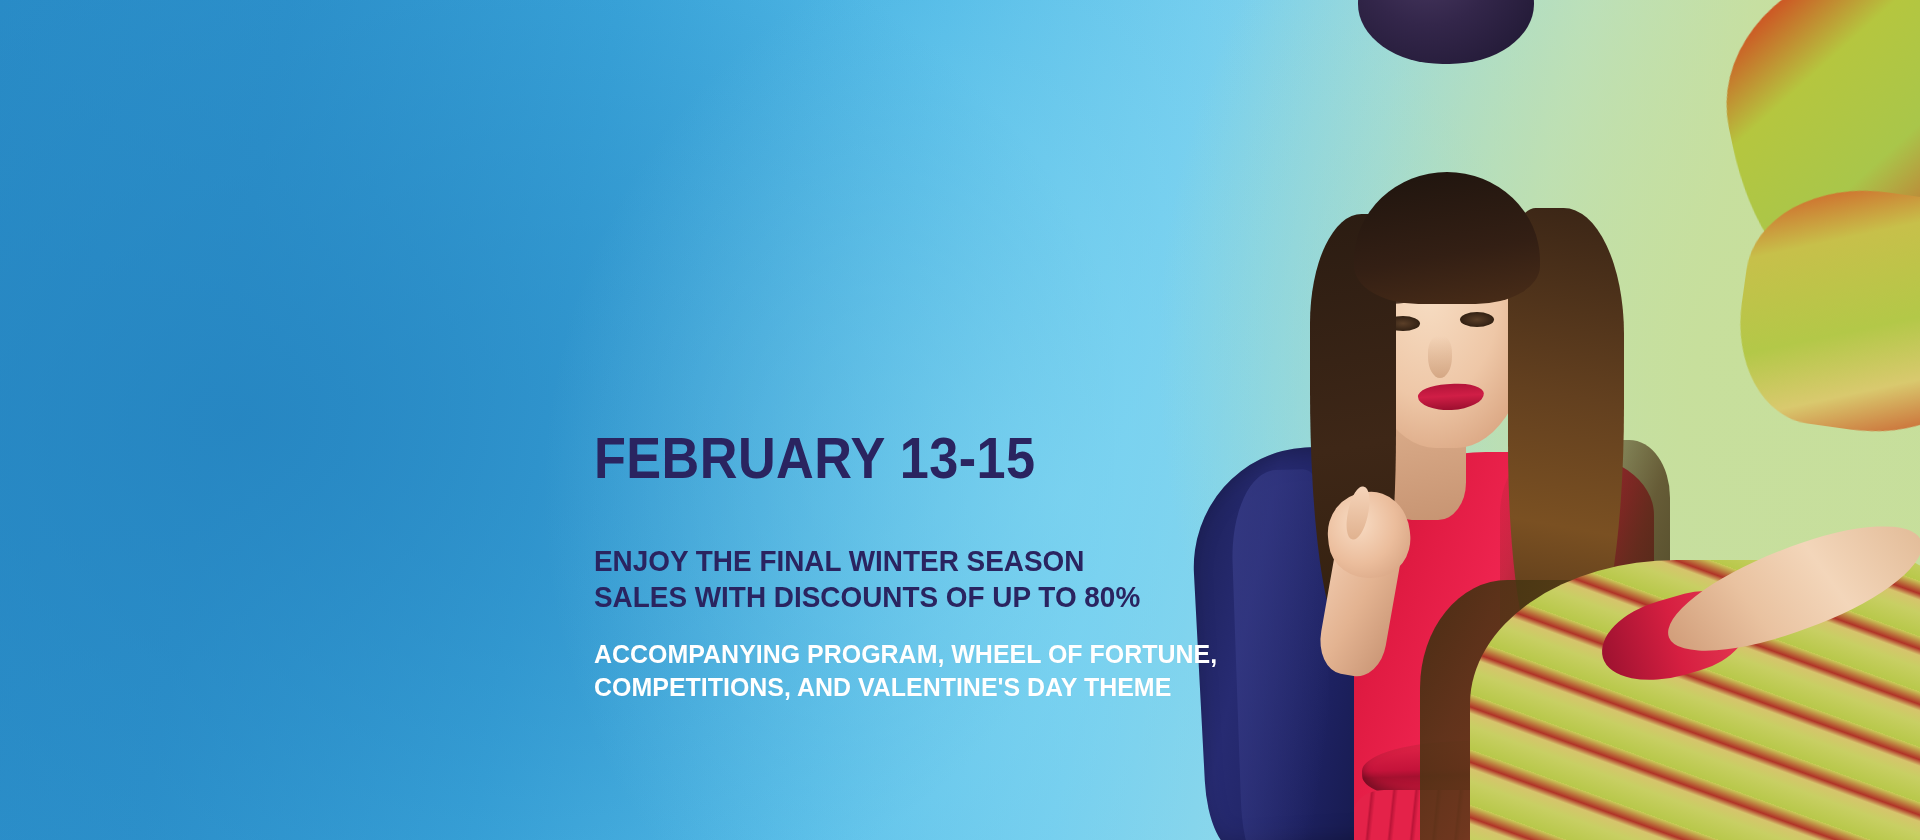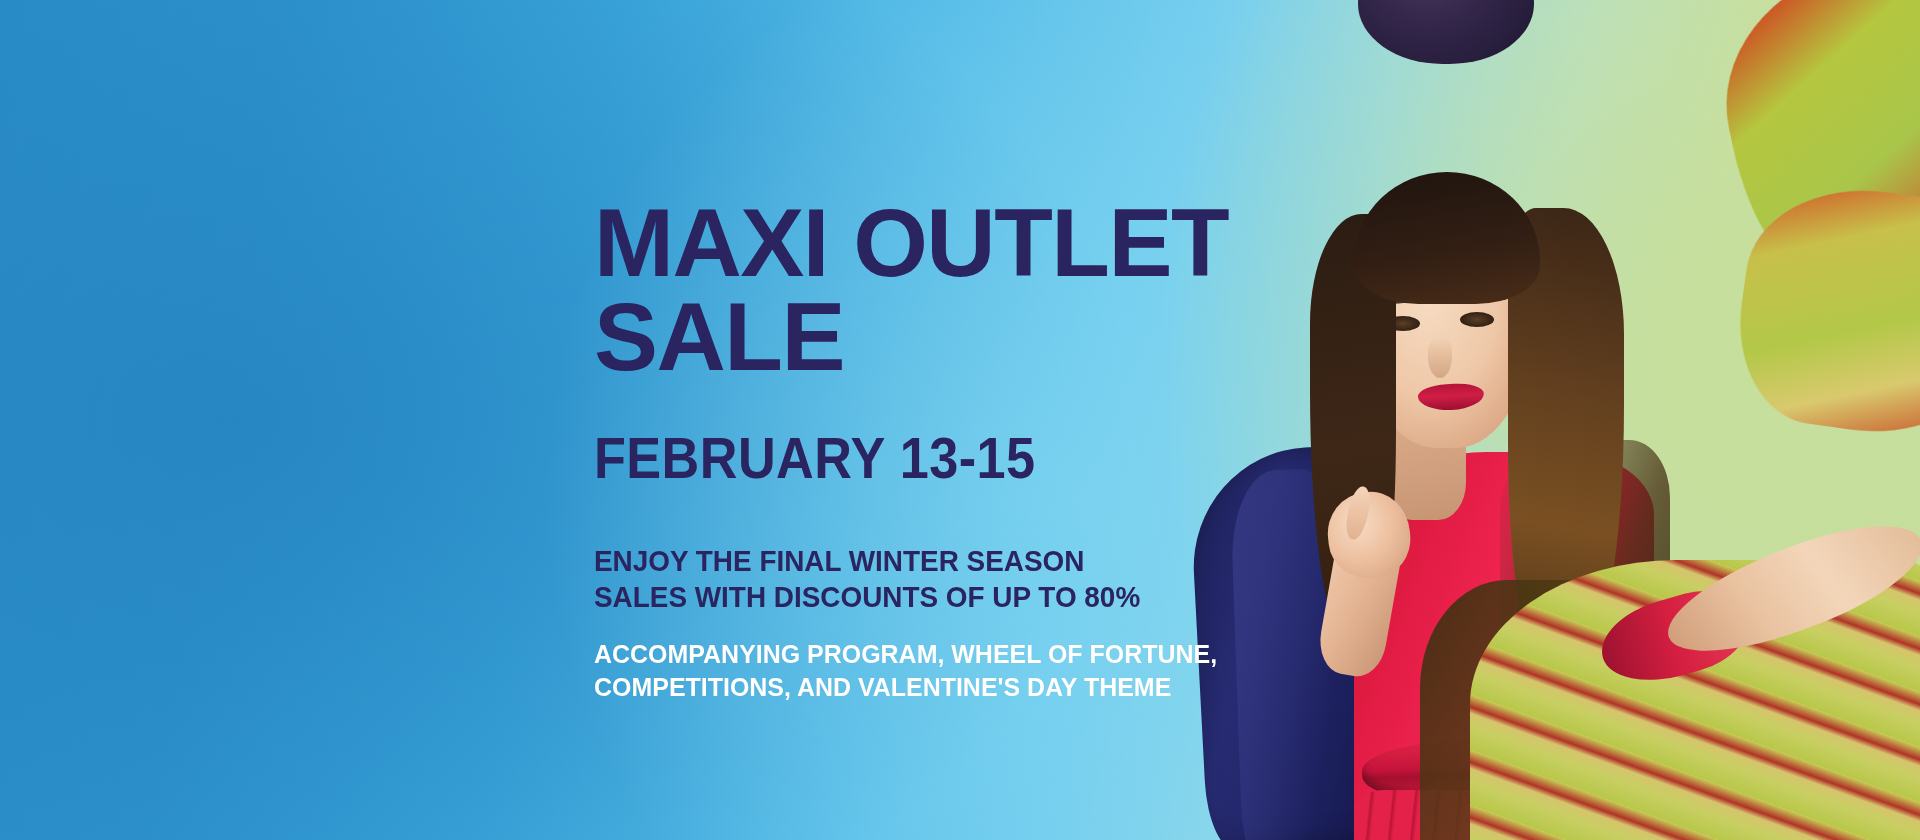--- a/index.html
+++ b/index.html
@@ -350,22 +350,20 @@
   </div>
 
   <div class="scarf-a"></div>
   <div class="scarf-b"></div>
   <div class="scarf-dark"></div>
   <div class="scarf-skirt"></div>
   <div class="arm-sleeve"></div>
   <div class="arm-raised"></div>
 
   <div class="copy">
-    <div class="headline">MAXI OUTLET
-SALE</div>
     <div class="date">FEBRUARY 13-15</div>
     <div class="lead">ENJOY THE FINAL WINTER SEASON
 SALES WITH DISCOUNTS OF UP TO 80%</div>
     <div class="sub">ACCOMPANYING PROGRAM, WHEEL OF FORTUNE,
 COMPETITIONS, AND VALENTINE'S DAY THEME</div>
   </div>
 
 </div>
 
 </body></html>

